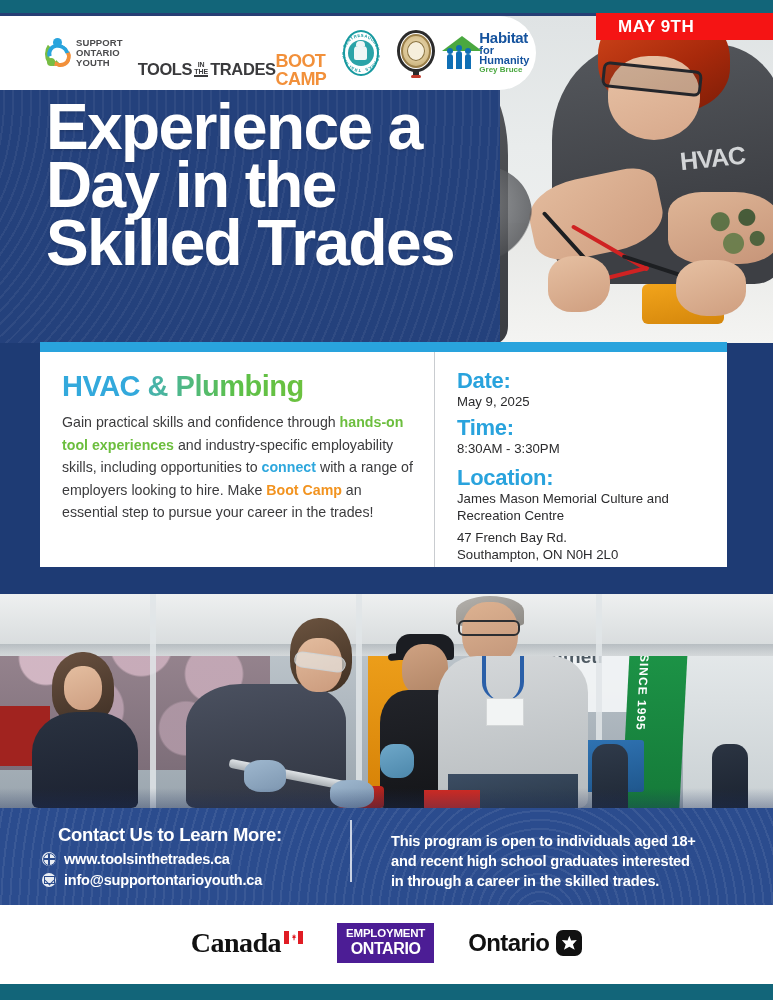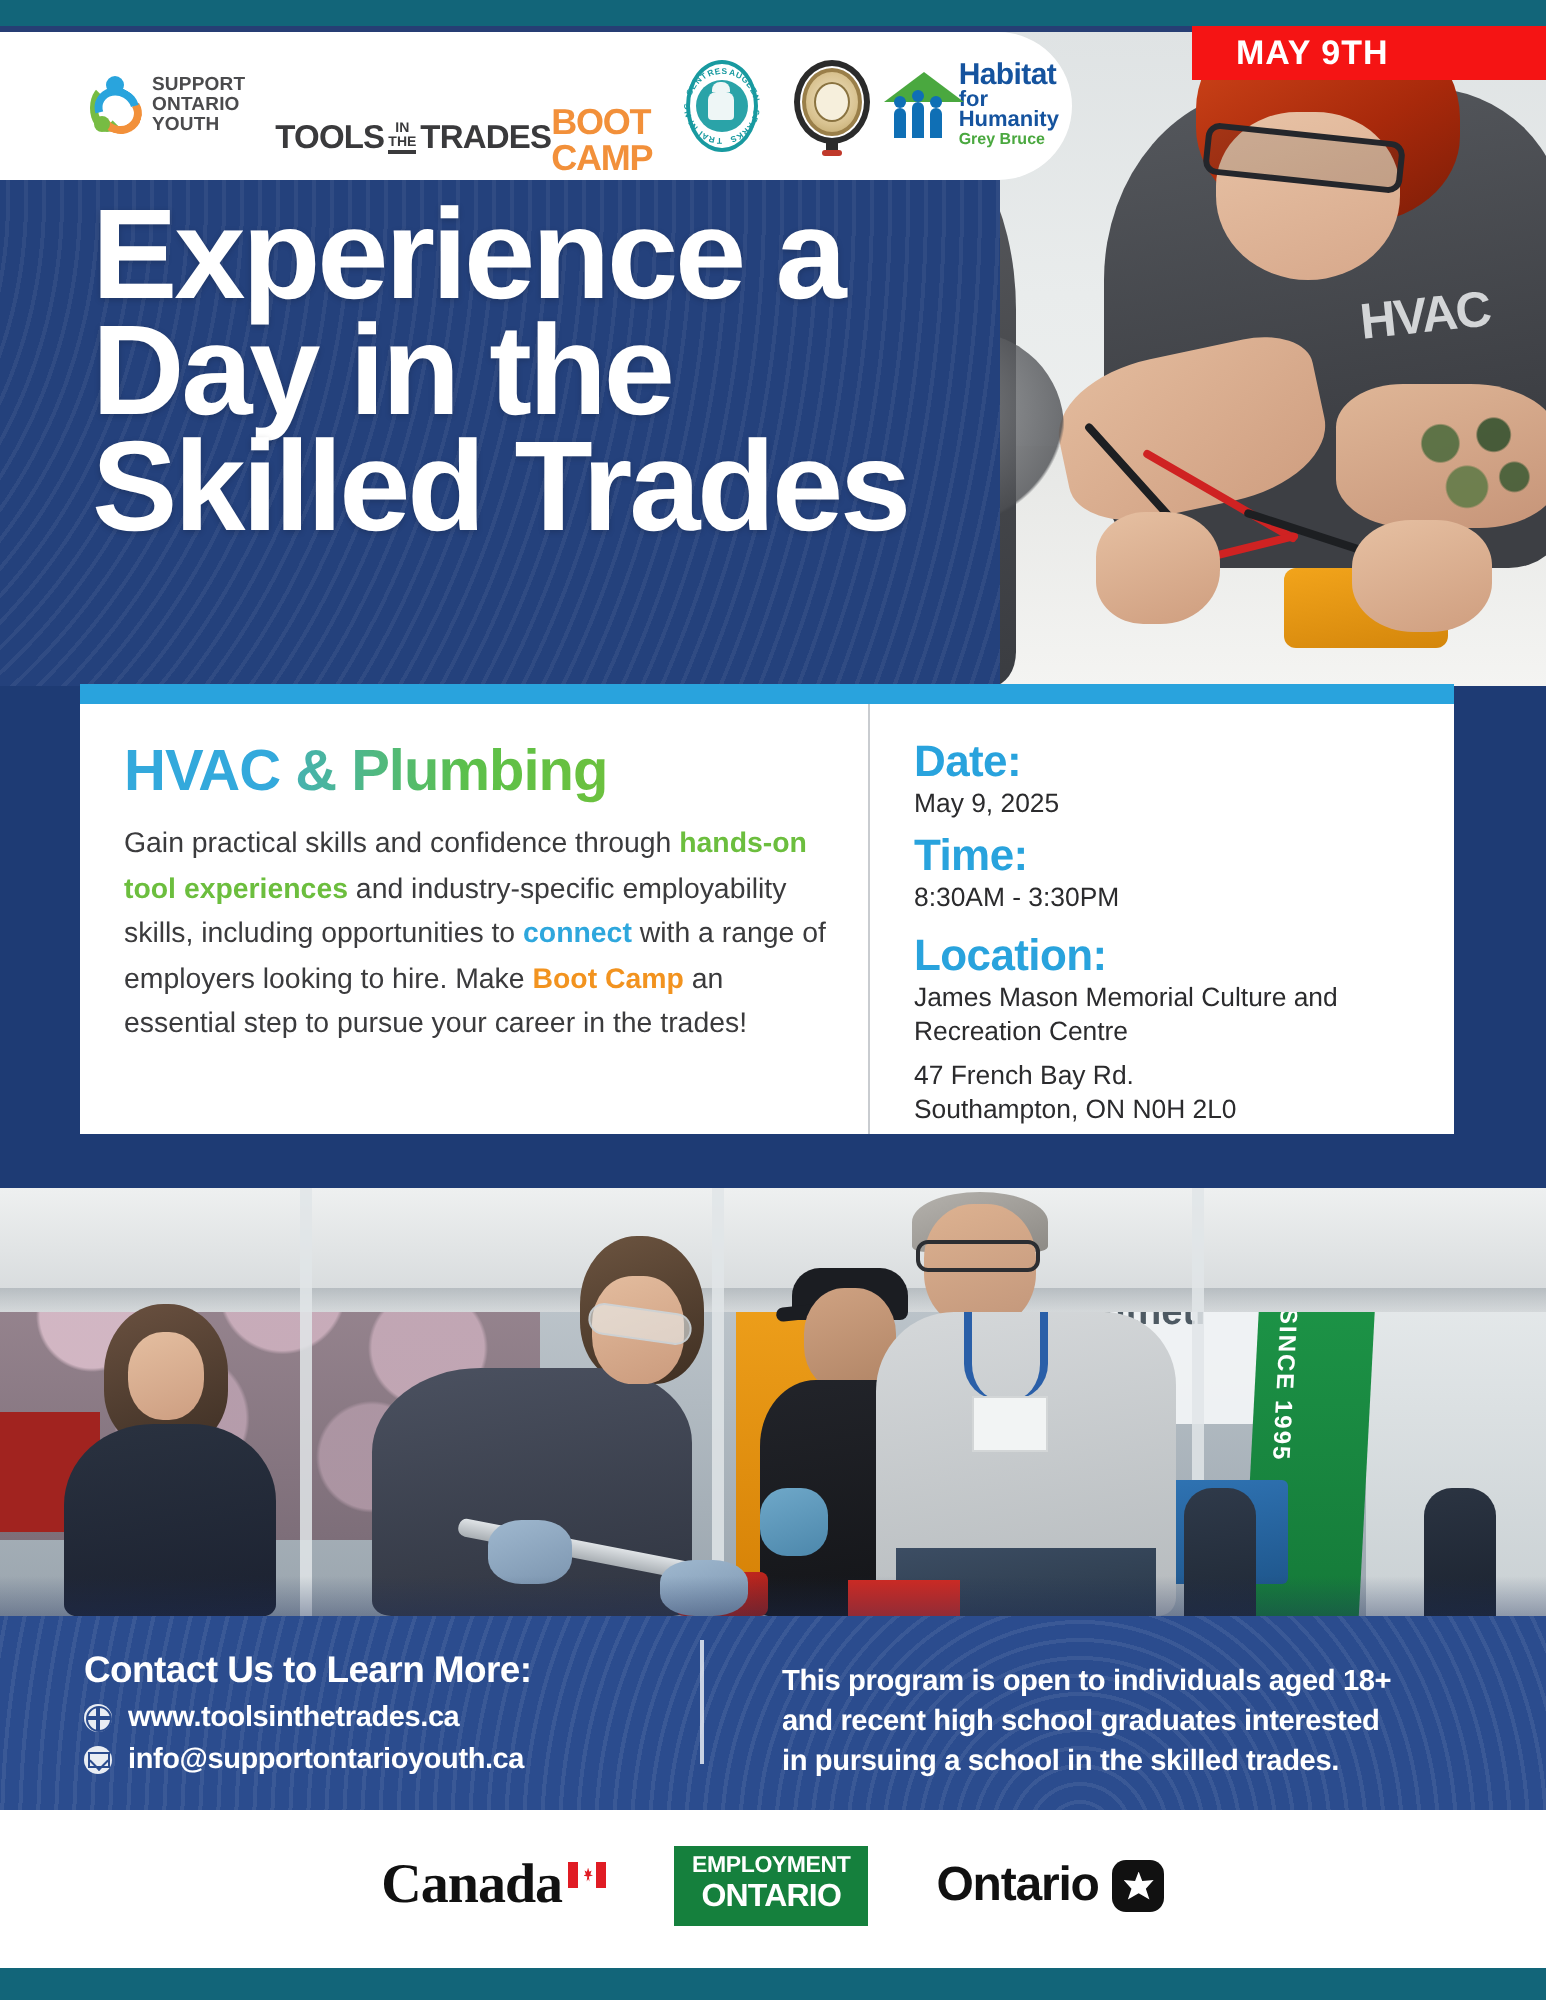--- a/index.html
+++ b/index.html
@@ -510,21 +510,21 @@
   .contact-band {
     position:absolute; top:808px; left:0; width:773px; height:97px;
     background:#2b4c8e; z-index:12; overflow:hidden;
   }
   .contact-waves {
     position:absolute; inset:-220px -120px;
     background:repeating-radial-gradient(circle at 660px 330px,
       rgba(255,255,255,0) 0 7px, rgba(255,255,255,.07) 7px 9px);
   }
   .contact-left { position:absolute; left:42px; top:16px; z-index:4; }
-  .contact-title { color:#fff; font-size:18.5px; font-weight:bold; letter-spacing:-.3px; }
+  .contact-title { color:#fff; font-size:18.5px; font-weight:bold; letter-spacing:-.3px;margin-left:16px; }
   .contact-row { display:flex; align-items:center; gap:8px; margin-top:5px; }
   .contact-row span.t { color:#fff; font-size:14.5px; font-weight:bold; letter-spacing:-.2px; }
   .cicon {
     width:14px; height:14px; border-radius:50%; background:#e9edf3;
     display:flex; align-items:center; justify-content:center; flex:0 0 14px;
     position:relative;
   }
   .cicon.mail:after {
     content:""; width:9px; height:6px; border:1.2px solid #2b4c8e; background:#e9edf3;
   }
@@ -560,21 +560,21 @@
     display:flex; align-items:center; justify-content:center; gap:34px;
   }
   .canada-wm { display:flex; align-items:flex-start; gap:3px; }
   .canada-wm .txt { font-family:"Liberation Serif", serif; font-size:28px; font-weight:bold; color:#111; line-height:30px; letter-spacing:-.5px;}
   .canada-flag { width:19px; height:13px; background:#fff; position:relative; margin-top:3px; border:0;}
   .canada-flag:before, .canada-flag:after { content:""; position:absolute; top:0; width:5px; height:13px; background:#e01c24; }
   .canada-flag:before { left:0; } .canada-flag:after { right:0; }
   .canada-flag i { position:absolute; left:7.5px; top:3px; width:5px; height:7px; background:#e01c24;
     clip-path:polygon(50% 0,62% 30%,85% 22%,72% 50%,100% 58%,58% 64%,64% 100%,50% 82%,36% 100%,42% 64%,0 58%,28% 50%,15% 22%,38% 30%); }
   .eo-logo {
-    background:#15803d; color:#fff; padding:5px 9px 6px; text-align:center; line-height:1;
+    background:#4c1d95; color:#fff; padding:5px 9px 6px; text-align:center; line-height:1;
   }
   .eo-logo .l1 { font-size:11.5px; font-weight:bold; letter-spacing:-.2px; }
   .eo-logo .l2 { font-size:16px; font-weight:bold; letter-spacing:-.4px; margin-top:1px; }
   .ont-logo { display:flex; align-items:center; gap:7px; }
   .ont-logo .t { font-size:24px; font-weight:bold; color:#111; letter-spacing:-.6px; }
   .ont-tri {
     width:26px; height:26px; border-radius:7px; background:#111;
     display:flex; align-items:center; justify-content:center;
   }
   .ont-tri i {
@@ -818,21 +818,21 @@
       <div class="contact-row">
         <span class="cicon mail"></span>
         <span class="t">info@supportontarioyouth.ca</span>
       </div>
     </div>
   </div>
   <div class="contact-divider"></div>
   <div class="contact-right">
     <div>This program is open to individuals aged 18+</div>
     <div>and recent high school  graduates interested</div>
-    <div>in pursuing a school in the skilled trades.</div>
+    <div>in through a career in the skilled trades.</div>
   </div>
 
   <div class="footer">
     <div class="footer-logos">
       <div class="canada-wm">
         <span class="txt">Canada</span>
         <span class="canada-flag">
             <i></i>
           </span>
       </div>

